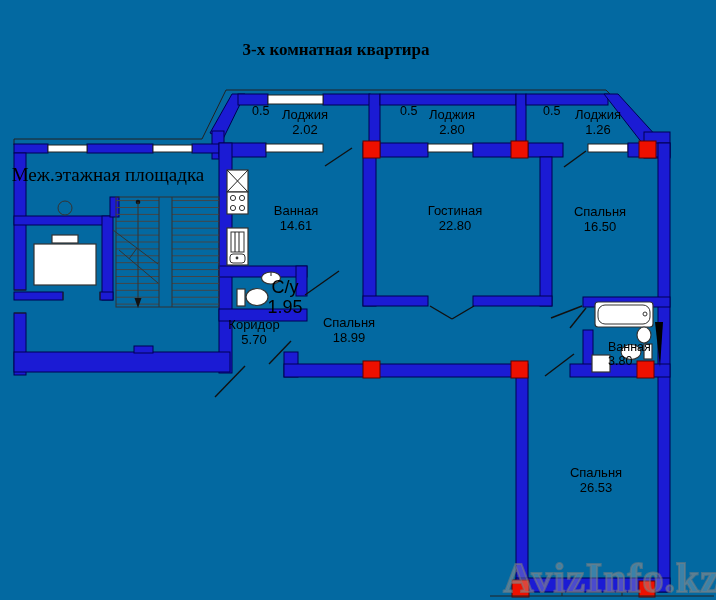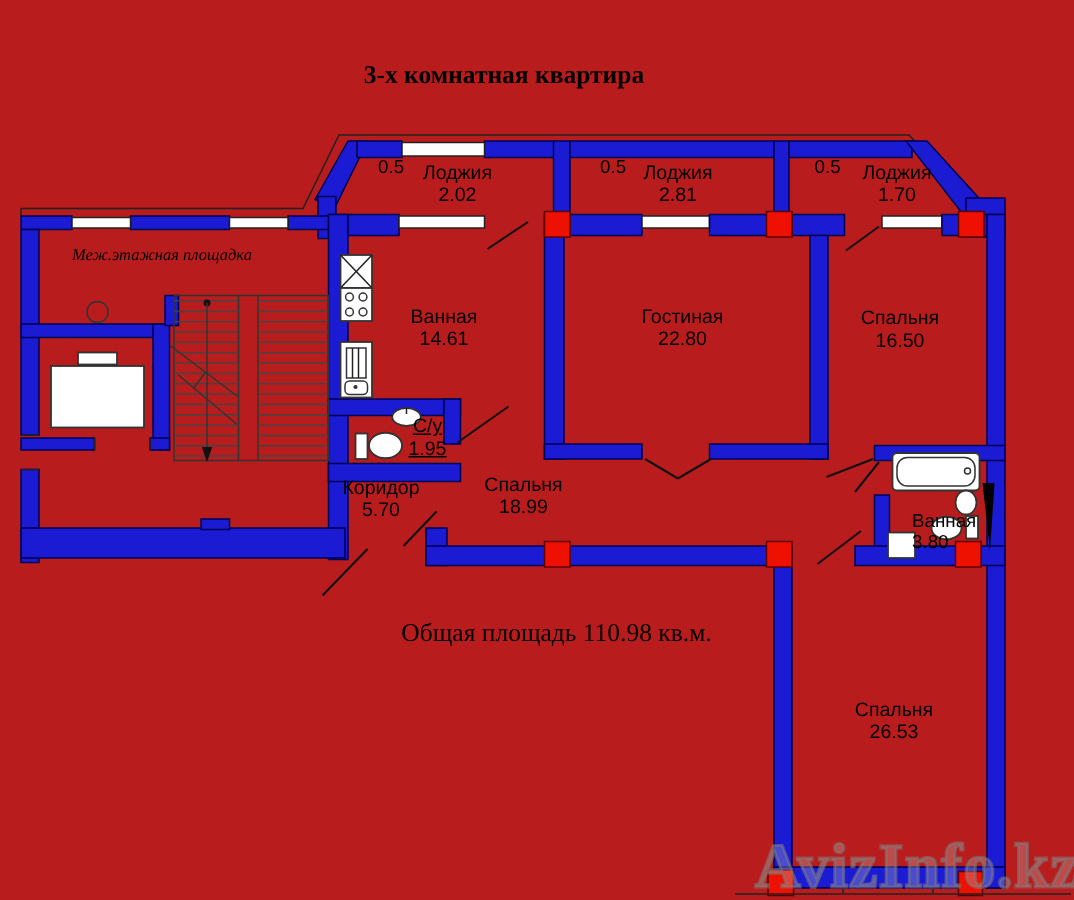--- a/index.html
+++ b/index.html
@@ -1,29 +1,29 @@
 <!DOCTYPE html>
 <html><head>
 <meta charset="utf-8">
 <style>
   html,body{margin:0;padding:0;background:#fff;}
-  #plan{position:relative;width:716px;height:600px;background:#b91c1c;overflow:hidden;
+  #plan{position:relative;width:716px;height:600px;background:#0369a1;overflow:hidden;
         font-family:"Liberation Sans",sans-serif;}
   #plan svg{position:absolute;left:0;top:0;}
   .w{fill:#1b1bd4;stroke:#000052;stroke-width:1;}
   .red{fill:#ee1000;stroke:#5f0000;stroke-width:1;}
   .win{fill:#ffffff;stroke:#222;stroke-width:1;}
   .tl{stroke:#222;stroke-width:1;fill:none;}
   .fx{fill:#ffffff;stroke:#333;stroke-width:1.2;}
   .fxthin{fill:none;stroke:#333;stroke-width:1;}
   .door{stroke:#111;stroke-width:1.4;fill:none;}
   .lbl{position:absolute;transform:translateX(-50%);text-align:center;
        font:13px/1.13 "Liberation Sans",sans-serif;color:#000;white-space:nowrap;}
   .small{font-size:9px;transform:none;text-align:left;}
-  .ser{font-family:"Liberation Serif",serif;font-size:11px;font-style:italic;}
+  .ser{font-family:"Liberation Serif",serif;font-size:19px;}
   .title{font:bold 17px "Liberation Serif",serif;}
   .total{font:17px "Liberation Serif",serif;}
   .ljlbl{position:absolute;text-align:left;font:12.5px/1.15 "Liberation Sans",sans-serif;white-space:nowrap;margin-left:16px;}
   .wm{position:absolute;right:-4px;top:554px;font:bold 42px "Liberation Serif",serif;
       color:rgba(190,190,190,0.30);-webkit-text-stroke:2px rgba(125,125,125,0.55);
       letter-spacing:1px;white-space:nowrap;}
 </style>
 </head>
 <body>
 
@@ -206,49 +206,48 @@
   <div class="lbl title" style="left:336px;top:40px;">3-х комнатная квартира</div>
 
   <div class="ljlbl small" style="left:236px;top:104px;">0.5</div>
   <div class="ljlbl small" style="left:384px;top:104px;">0.5</div>
   <div class="ljlbl small" style="left:527px;top:104px;">0.5</div>
 
   <div class="lbl" style="left:305px;top:108px;">
     <span>Лоджия</span><br><span>2.02</span>
   </div>
   <div class="lbl" style="left:452px;top:108px;">
-    <span>Лоджия</span><br><span>2.81</span>
+    <span>Лоджия</span><br><span>2.80</span>
   </div>
   <div class="lbl" style="left:598px;top:108px;">
-    <span>Лоджия</span><br><span>1.70</span>
+    <span>Лоджия</span><br><span>1.26</span>
   </div>
 
   <div class="lbl ser" style="left:108px;top:164px;">Меж.этажная площадка</div>
 
   <div class="lbl" style="left:296px;top:204px;">
     <span>Ванная</span><br><span>14.61</span>
   </div>
   <div class="lbl" style="left:455px;top:204px;">
     <span>Гостиная</span><br><span>22.80</span>
   </div>
   <div class="lbl" style="left:600px;top:205px;">
     <span>Спальня</span><br><span>16.50</span>
   </div>
-  <div class="lbl" style="left:285px;top:277px;font-size:13px;text-decoration:underline;">
+  <div class="lbl" style="left:285px;top:277px;font-size:18px;">
     <span>С/у</span><br><span>1.95</span>
   </div>
   <div class="lbl" style="left:254px;top:318px;">
     <span>Коридор</span><br><span>5.70</span>
   </div>
   <div class="lbl" style="left:349px;top:316px;">
     <span>Спальня</span><br><span>18.99</span>
   </div>
   <div class="ljlbl" style="left:592px;top:340px;">
     <span>Ванная</span><br><span>3.80</span>
   </div>
   <div class="lbl" style="left:596px;top:466px;">
     <span>Спальня</span><br><span>26.53</span>
   </div>
 
-  <div class="lbl total" style="left:371px;top:412px;">Общая площадь 110.98 кв.м.</div>
 
   <div class="wm">AvizInfo.kz</div>
 </div>
 
 </body></html>

